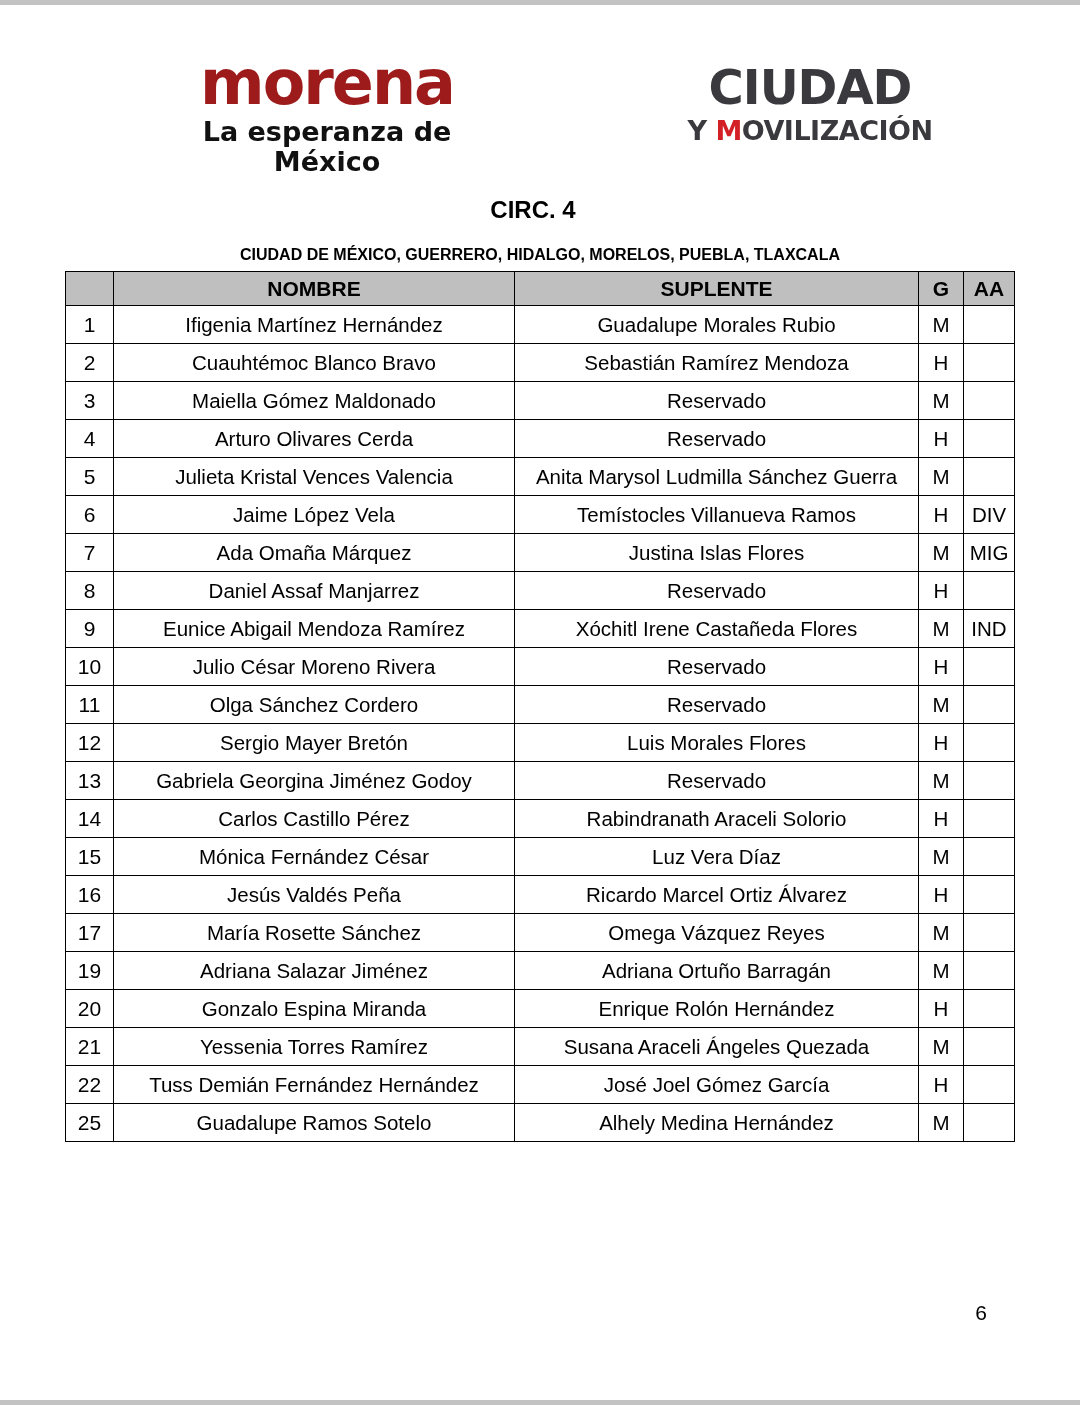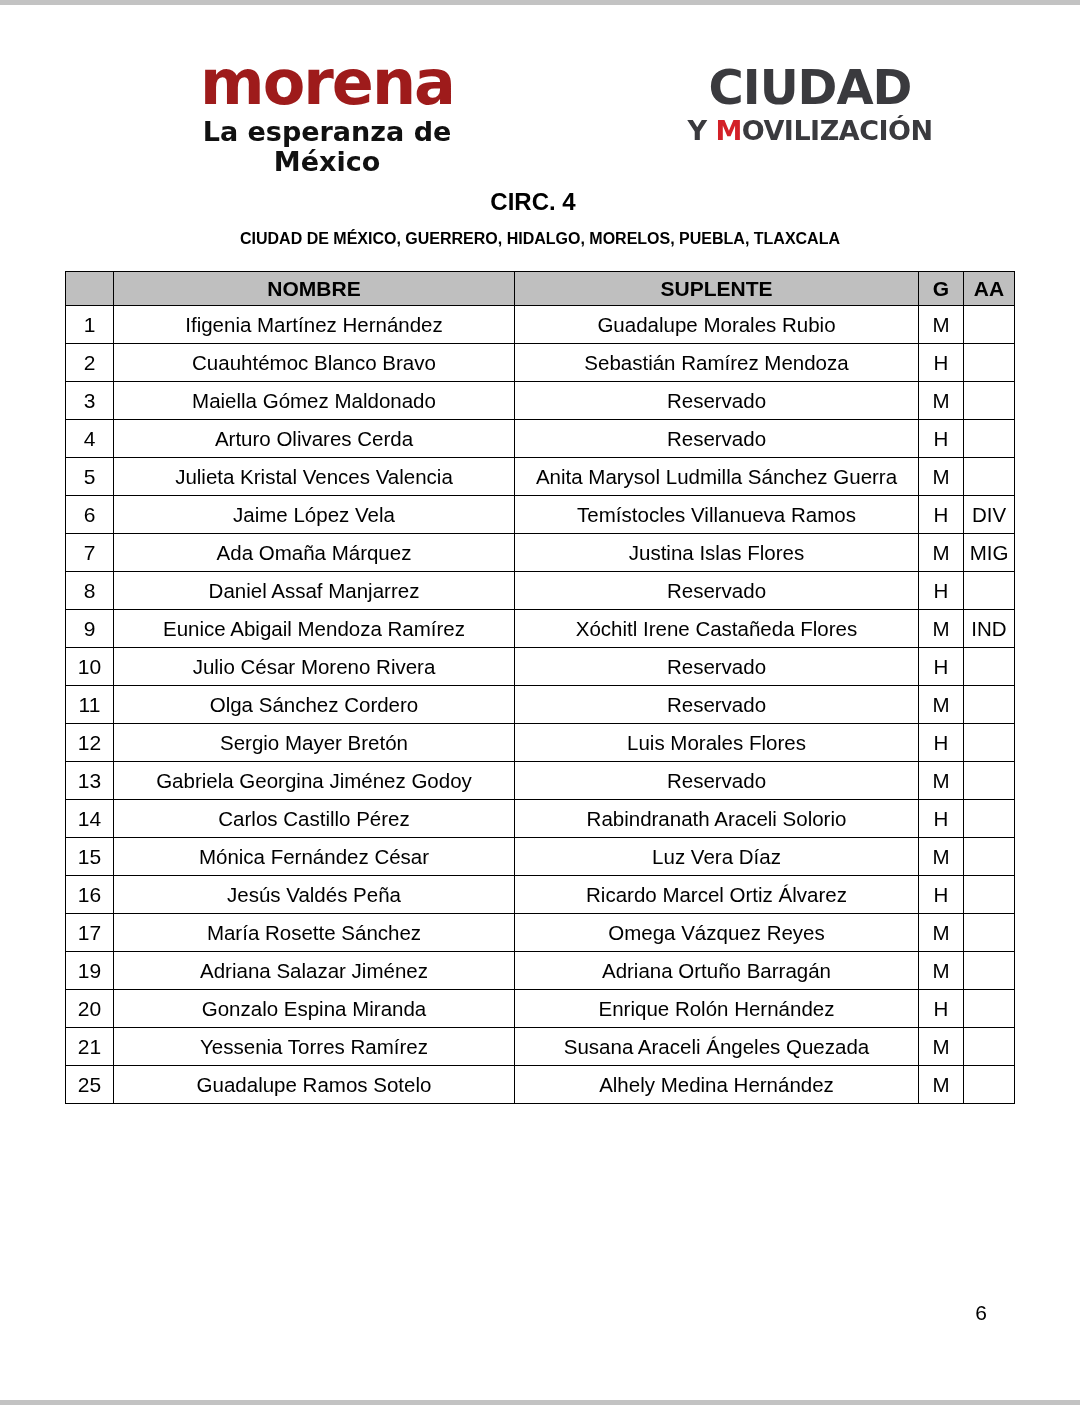--- a/index.html
+++ b/index.html
@@ -97,21 +97,21 @@
     white-space: nowrap;
   }
   .unidad-sub .accent-m { color: #d32027; }
 
   
   .circ-title {
     text-align: center;
     font-size: 24px;
     font-weight: bold;
     line-height: 28px;
-    margin: 8px;
+    margin: 16px;
     padding: 0 14px 2px 0;
   }
   .circ-states {
     text-align: center;
     font-size: 16px;
     font-weight: bold;
     line-height: 26px;
     margin: 8px;
     padding: 0;
   }
@@ -344,20 +344,27 @@
             <td></td>
           </tr>
           <tr>
             <td class="num">21</td>
             <td>Yessenia Torres Ramírez</td>
             <td>Susana Araceli Ángeles Quezada</td>
             <td>M</td>
             <td></td>
           </tr>
           <tr>
+            <td class="num">22</td>
+            <td>Tuss Demián Fernández Hernández</td>
+            <td>José Joel Gómez García</td>
+            <td>H</td>
+            <td></td>
+          </tr>
+          <tr>
             <td class="num">25</td>
             <td>Guadalupe Ramos Sotelo</td>
             <td>Alhely Medina Hernández</td>
             <td>M</td>
             <td></td>
           </tr>
         </tbody>
     </table>
   </div>
 

